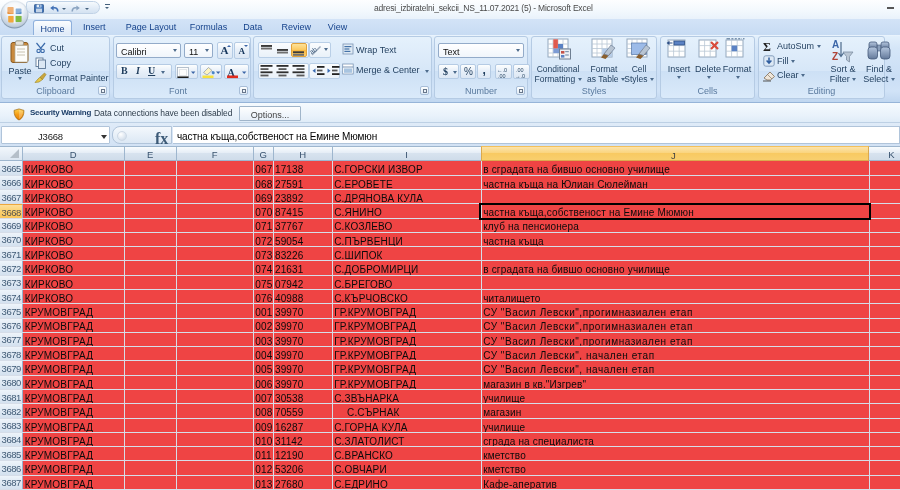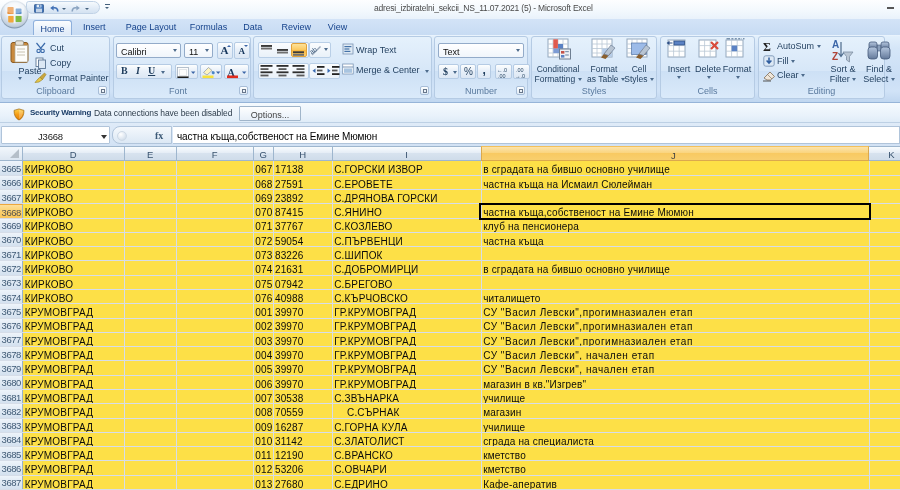--- a/index.html
+++ b/index.html
@@ -31,33 +31,33 @@
 #secbar b{position:absolute;left:30px;top:5px;font-size:8px;color:#1d3f69;letter-spacing:-0.28px}
 #secbar .msg{position:absolute;left:94px;top:5px;font-size:8.5px;color:#31404f;letter-spacing:-0.1px}
 #optbtn{position:absolute;left:239px;top:3px;width:62px;height:14.5px;background:linear-gradient(#fefefe,#f2f7fc 50%,#e7eff8);border:1px solid #a0b5ca;border-radius:1px;text-align:center;font-size:9px;color:#444;padding-top:2.5px}
 
 #fbar{position:absolute;left:0;top:122.5px;width:900px;height:23.5px;background:linear-gradient(#dfebf8,#d2e2f4)}
 #namebox{position:absolute;left:1px;top:3.5px;width:109px;height:18px;background:#fff;border:1px solid #b0c4da;border-radius:1px}
 #namebox span{position:absolute;left:36px;top:3.5px;font-size:9.5px;color:#222;letter-spacing:-0.2px}
 #nbdrop{position:absolute;left:99px;top:8px;width:0;height:0;border-left:3.5px solid transparent;border-right:3.5px solid transparent;border-top:4px solid #333}
 #fxpill{position:absolute;left:112px;top:3.5px;width:60px;height:18px;border:1px solid #b0c4da;border-radius:8px 0 0 8px;background:linear-gradient(#f4f8fc,#dce8f4)}
 #fxball{position:absolute;left:4px;top:3.5px;width:10px;height:10px;border-radius:50%;background:radial-gradient(circle at 35% 30%,#ffffff,#dde6f0 60%,#c6d4e2);border:1px solid #cdd9e6}
-#fx{position:absolute;left:42px;top:2.5px;font-size:10px;font-family:"Liberation Serif",serif;color:#3c5a77;font-weight:bold}
+#fx{position:absolute;left:42px;top:2.5px;font-size:16px;font-family:"Liberation Serif",serif;color:#3c5a77;font-weight:bold}
 #finput{position:absolute;left:173px;top:3.5px;width:727px;height:18px;background:#fff;border:1px solid #b0c4da;border-left:none}
 #finput span{position:absolute;left:4px;top:3.5px;font-size:10px;color:#000;letter-spacing:-0.1px}
 
 #colhdr{position:absolute;left:0;top:146px;width:900px;height:15.4px;background:linear-gradient(#f9fcfe,#e5edf6 45%,#d8e3ef 46%,#cfdcea);border-top:1px solid #9eb6ce;border-bottom:1px solid #9eb6ce}
 .chl{position:absolute;top:0;bottom:0;width:1px;background:#9eb6ce}
 .chtxt{position:absolute;top:2.2px;font-size:9.5px;color:#39536f;text-align:center}
 #cornerbox{position:absolute;left:0;top:0;width:22.5px;height:13.4px;background:linear-gradient(#f2f7fc,#dce6f1);border-right:1px solid #9eb6ce}
 #cornerbox:after{content:"";position:absolute;right:2.5px;bottom:2px;width:0;height:0;border-left:9px solid transparent;border-bottom:9px solid #b5bfc9}
 #jhdr{position:absolute;left:481px;top:-0.6px;width:388px;height:15px;background:linear-gradient(#fce3ab,#fad57f 45%,#f8c961 46%,#f8cf6e);border:1px solid #dba94e;border-top:1px solid #f3c05a}
 #jhdr span{position:absolute;left:189px;top:2.6px;font-size:9.5px;color:#434343}
 
-#grid{position:absolute;left:0;top:161.4px;width:900px;height:328.6px;background:#fde047;overflow:hidden}
+#grid{position:absolute;left:0;top:161.4px;width:900px;height:328.6px;background:#ef4444;overflow:hidden}
 .vl{position:absolute;top:0;bottom:0;width:1px;background:#d6dde8}
 .row{position:absolute;left:0;width:900px;height:14.29px}
 .row:after{content:"";position:absolute;left:0;right:0;bottom:0;height:1px;background:#d6dde8}
 .rh{position:absolute;left:0;top:0;width:22.5px;height:14.29px;background:linear-gradient(#eef4fa,#dfe9f4 50%,#d4e1ef);border-right:1px solid #96b1cd;border-bottom:1px solid #aec2d8;font-size:9.5px;letter-spacing:-0.45px;color:#3f5a75;text-align:right;padding:1.6px 0.6px 0 0}
 .rh-sel{background:linear-gradient(#fddf9a,#fbd170 50%,#f9c55a);border-bottom:1px solid #eca73d;border-top:1px solid #eca73d;color:#56544e}
 .c{position:absolute;top:2.9px;font-size:10px;color:#0b0b0b;white-space:nowrap;letter-spacing:0.18px}
 .su{letter-spacing:0.55px}
 .lj{letter-spacing:-0.02px}
 #selbox{position:absolute;left:479.2px;top:42px;width:391.6px;height:16.2px;border:2px solid #000}
 
@@ -78,21 +78,21 @@
 <div id="ribbon"></div>
 <div class="grp" style="left:1px;width:109px">
 <svg style="position:absolute;left:7px;top:3px" width="22" height="24" viewBox="0 0 22 24">
 <rect x="2" y="2.5" width="17" height="20" rx="2" fill="#c98a3e" stroke="#8a5a20" stroke-width="1"></rect>
 <rect x="6.5" y="0.8" width="8" height="4.5" rx="1.4" fill="#e8e4da" stroke="#8a8a80" stroke-width="0.8"></rect>
 <rect x="6" y="5.5" width="12.5" height="16.5" fill="#fdfdfb" stroke="#b0a994" stroke-width="0.7"></rect>
 <line x1="8" y1="9" x2="16" y2="9" stroke="#c8c2b0" stroke-width="1"></line>
 <line x1="8" y1="12" x2="16" y2="12" stroke="#c8c2b0" stroke-width="1"></line>
 <line x1="8" y1="15" x2="16" y2="15" stroke="#c8c2b0" stroke-width="1"></line>
 </svg>
-<div class="btxt big" style="left:10px;top:29px;width:36px">Paste</div>
+<div class="btxt big" style="left:0px;top:29px;width:36px">Paste</div>
 <div style="position:absolute;left:15.5px;top:40px" class="dar"></div>
 <svg style="position:absolute;left:33px;top:5px" width="11" height="11" viewBox="0 0 11 11">
       <path d="M1.5 1 L6.5 7.2 M5 7.2 L10 1" stroke="#3a6aaa" stroke-width="1.2" fill="none"></path>
       <circle cx="3.6" cy="8.9" r="1.7" fill="none" stroke="#3a6aaa" stroke-width="1.1"></circle>
       <circle cx="7.6" cy="8.9" r="1.7" fill="none" stroke="#3a6aaa" stroke-width="1.1"></circle>
     </svg>
 <div class="btxt" style="left:48px;top:6px">Cut</div>
 <svg style="position:absolute;left:33px;top:20px" width="12" height="12" viewBox="0 0 12 12">
       <rect x="1" y="1" width="7" height="8.5" fill="#fff" stroke="#5c7794" stroke-width="0.9"></rect>
       <rect x="3.5" y="3" width="7" height="8.5" fill="#dce8f4" stroke="#5c7794" stroke-width="0.9"></rect>
@@ -409,28 +409,28 @@
       <span class="c" style="left:274.9px">17138</span>
       <span class="c" style="left:334.2px">С.ГОРСКИ ИЗВОР</span>
       <span class="c cj" style="left:483.2px">в сградата на бившо основно училище</span>
     </div>
 <div class="row" style="top:14.29px">
       <div class="rh">3666</div>
       <span class="c" style="left:24.7px">КИРКОВО</span>
       <span class="c" style="left:255.2px">068</span>
       <span class="c" style="left:274.9px">27591</span>
       <span class="c" style="left:334.2px">С.ЕРОВЕТЕ</span>
-      <span class="c cj" style="left:483.2px">частна къща на Исмаил Сюлейман</span>
+      <span class="c cj" style="left:483.2px">частна къща на Юлиан Сюлейман</span>
     </div>
 <div class="row" style="top:28.58px">
       <div class="rh">3667</div>
       <span class="c" style="left:24.7px">КИРКОВО</span>
       <span class="c" style="left:255.2px">069</span>
       <span class="c" style="left:274.9px">23892</span>
-      <span class="c" style="left:334.2px">С.ДРЯНОВА ГОРСКИ</span>
+      <span class="c" style="left:334.2px">С.ДРЯНОВА КУЛА</span>
     </div>
 <div class="row" style="top:42.87px">
       <div class="rh rh-sel">3668</div>
       <span class="c" style="left:24.7px">КИРКОВО</span>
       <span class="c" style="left:255.2px">070</span>
       <span class="c" style="left:274.9px">87415</span>
       <span class="c" style="left:334.2px">С.ЯНИНО</span>
       <span class="c cj" style="left:483.2px">частна къща,собственост на Емине Мюмюн</span>
     </div>
 <div class="row" style="top:57.16px">

